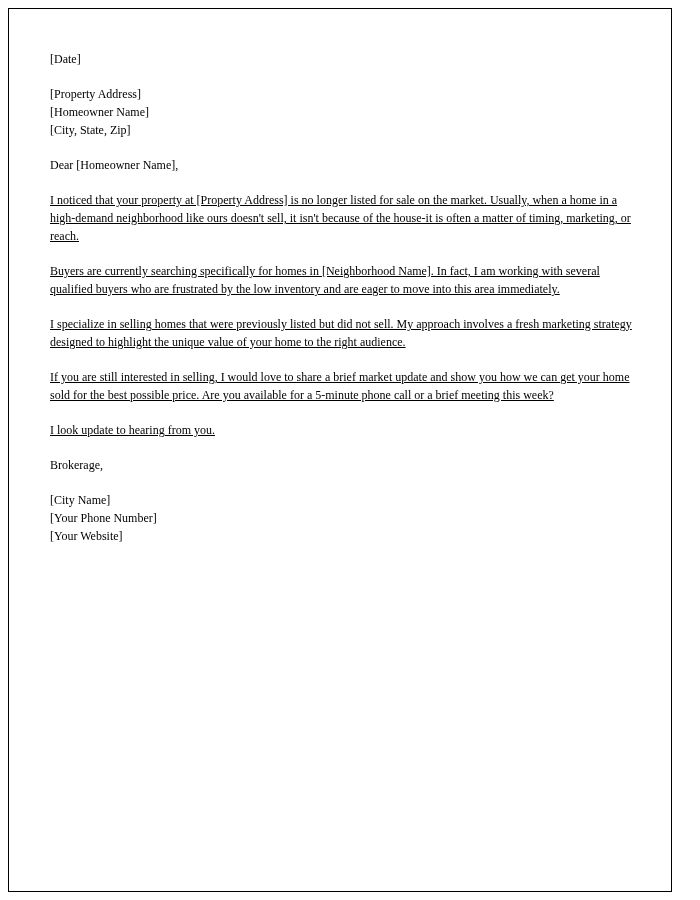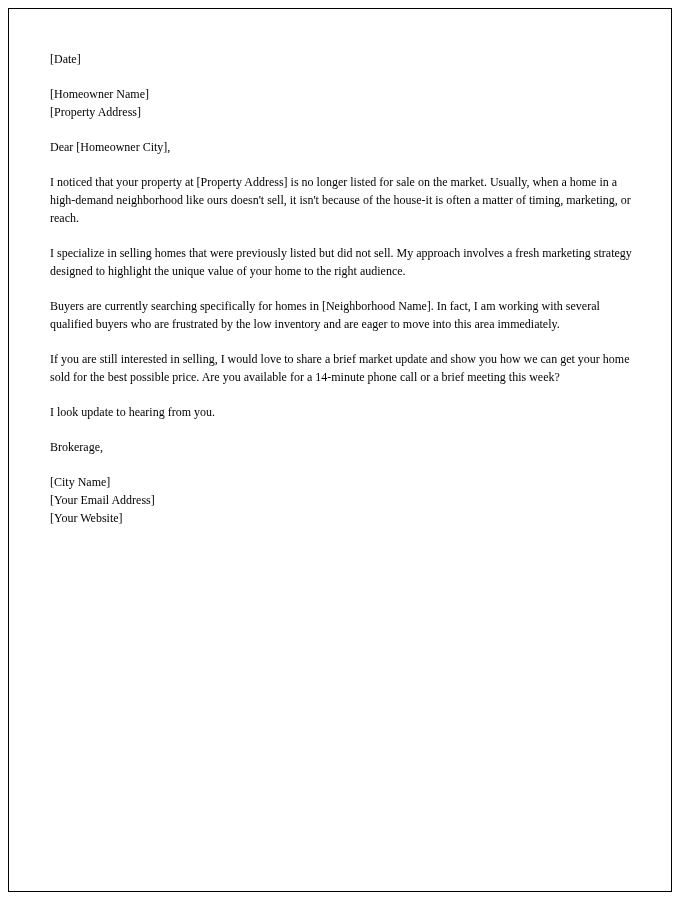--- a/index.html
+++ b/index.html
@@ -35,55 +35,57 @@
   .block {
     margin: 0 0 17px 0;
   }
   .line {
     margin: 0;
     padding: 0;
   }
   p.para {
     margin: 16px 0 17px 0;
     padding: 0;
+    text-decoration: underline;
   }
 </style>
 </head>
 <body>
 
 <div class="page-border"></div>
 
 <div class="letter-content">
 
   <div class="block">
     <div class="line">[Date]</div>
   </div>
 
   <div class="block">
+    <div class="line">[Property Address]</div>
     <div class="line">[Homeowner Name]</div>
-    <div class="line">[Property Address]</div>
+    <div class="line">[City, State, Zip]</div>
   </div>
 
   <div class="block">
-    <div class="line">Dear [Homeowner City],</div>
+    <div class="line">Dear [Homeowner Name],</div>
   </div>
 
   <p class="para">I noticed that your property at [Property Address] is no longer listed for sale on the market. Usually, when a home in a high-demand neighborhood like ours doesn't sell, it isn't because of the house-it is often a matter of timing, marketing, or reach.</p>
 
+  <p class="para">Buyers are currently searching specifically for homes in [Neighborhood Name]. In fact, I am working with several qualified buyers who are frustrated by the low inventory and are eager to move into this area immediately.</p>
+
   <p class="para">I specialize in selling homes that were previously listed but did not sell. My approach involves a fresh marketing strategy designed to highlight the unique value of your home to the right audience.</p>
 
-  <p class="para">Buyers are currently searching specifically for homes in [Neighborhood Name]. In fact, I am working with several qualified buyers who are frustrated by the low inventory and are eager to move into this area immediately.</p>
-
-  <p class="para">If you are still interested in selling, I would love to share a brief market update and show you how we can get your home sold for the best possible price. Are you available for a 14-minute phone call or a brief meeting this week?</p>
+  <p class="para">If you are still interested in selling, I would love to share a brief market update and show you how we can get your home sold for the best possible price. Are you available for a 5-minute phone call or a brief meeting this week?</p>
 
   <p class="para">I look update to hearing from you.</p>
 
   <div class="block">
     <div class="line">Brokerage,</div>
   </div>
 
   <div class="block">
     <div class="line">[City Name]</div>
-    <div class="line">[Your Email Address]</div>
+    <div class="line">[Your Phone Number]</div>
     <div class="line">[Your Website]</div>
   </div>
 
 </div>
 
 </body></html>

